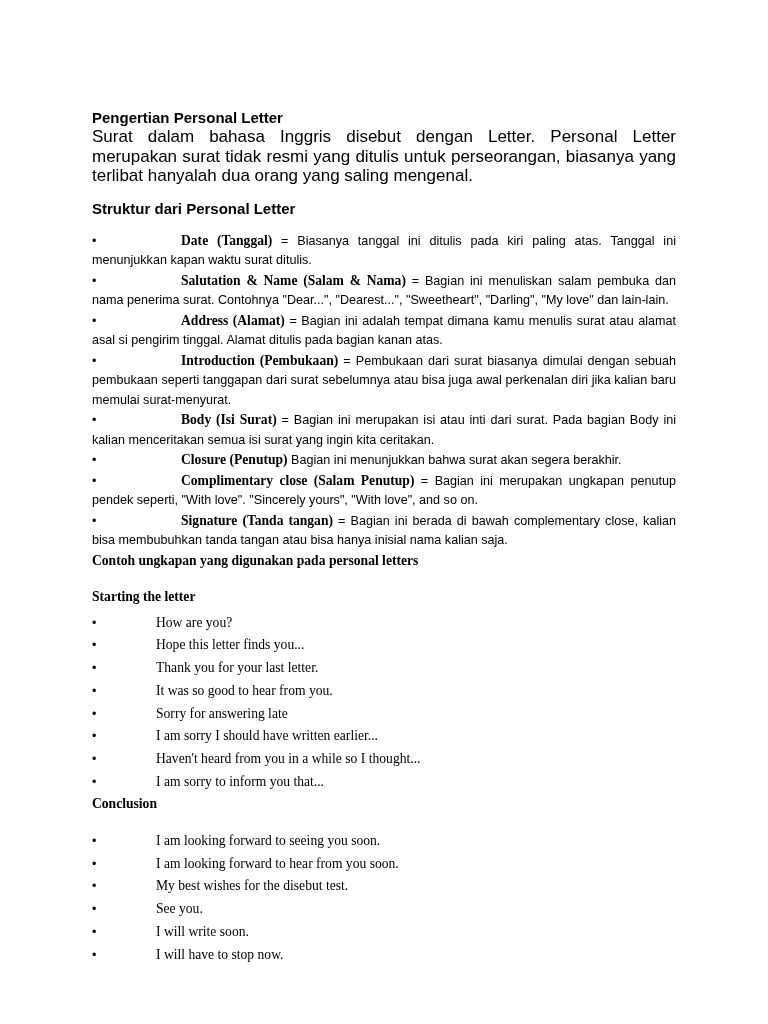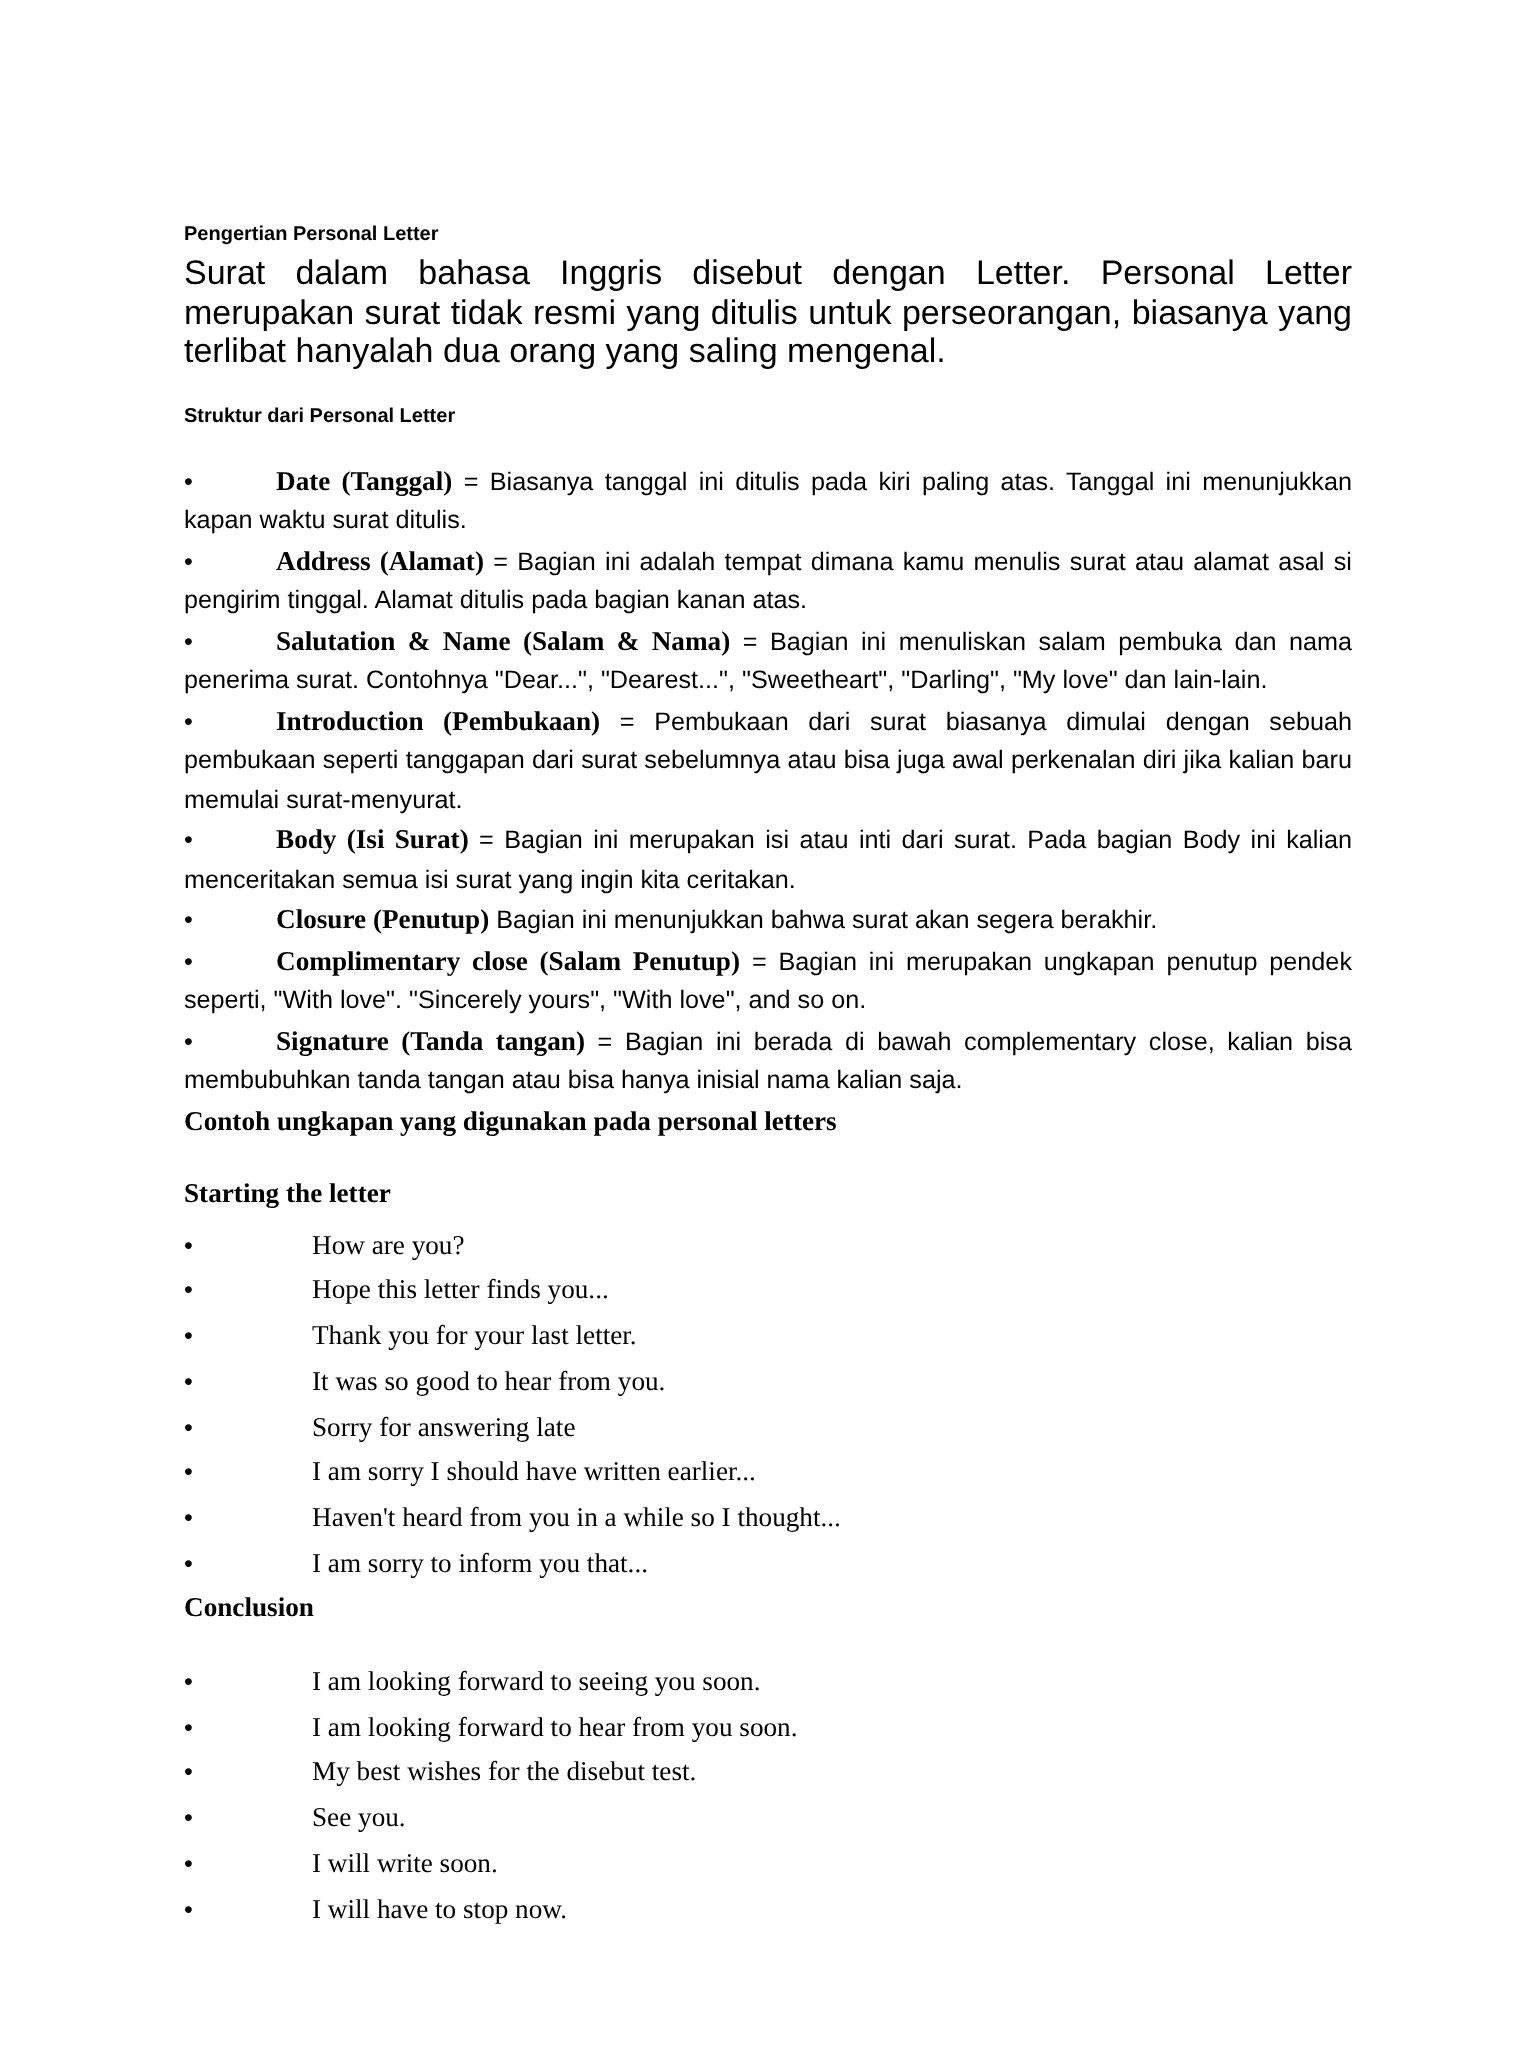--- a/index.html
+++ b/index.html
@@ -20,21 +20,21 @@
     box-sizing: border-box;
     padding: 108px 92px 0 92px;
     position: relative;
   }
   .block {
     margin: 0;
   }
   .h-sans {
     font-family: "Liberation Sans", sans-serif;
     font-weight: bold;
-    font-size: 10px;
+    font-size: 15px;
     line-height: 19px;
   }
   .p-sans {
     font-family: "Liberation Sans", sans-serif;
     font-size: 17px;
     line-height: 19.5px;
     text-align: justify;
   }
   .gap-sm { height: 13px; }
   .gap-xs { height: 6px; }
@@ -55,20 +55,21 @@
   }
   .struktur .bullet {
     display: inline-block;
     width: 46px;
     font-family: "Liberation Sans", sans-serif;
   }
   .serif-bold {
     font-family: "Liberation Serif", serif;
     font-weight: bold;
     font-size: 13.6px;
+    margin-left: 43px;
   }
   .serif-head {
     font-family: "Liberation Serif", serif;
     font-weight: bold;
     font-size: 13.6px;
     line-height: 19px;
   }
   .serif-list {
     font-family: "Liberation Serif", serif;
     font-size: 13.6px;
@@ -98,22 +99,22 @@
   <div class="p-sans block">Surat dalam bahasa Inggris disebut dengan Letter. Personal Letter merupakan surat tidak resmi yang ditulis untuk perseorangan, biasanya yang terlibat hanyalah dua orang yang saling mengenal.</div>
 
   <div class="gap-sm"></div>
 
   <div class="h-sans block">Struktur dari Personal Letter</div>
 
   <div class="gap-sm"></div>
 
   <div class="struktur">
     <div class="item"><span class="bullet">•</span><span class="serif-bold">Date (Tanggal)</span><span> = Biasanya tanggal ini ditulis pada kiri paling atas. Tanggal ini menunjukkan kapan waktu surat ditulis.</span></div>
+    <div class="item"><span class="bullet">•</span><span class="serif-bold">Salutation &amp; Name (Salam &amp; Nama)</span><span> = Bagian ini menuliskan salam pembuka dan nama penerima surat. Contohnya "Dear...", "Dearest...", "Sweetheart", "Darling", "My love" dan lain-lain.</span></div>
     <div class="item"><span class="bullet">•</span><span class="serif-bold">Address (Alamat)</span><span> = Bagian ini adalah tempat dimana kamu menulis surat atau alamat asal si pengirim tinggal. Alamat ditulis pada bagian kanan atas.</span></div>
-    <div class="item"><span class="bullet">•</span><span class="serif-bold">Salutation &amp; Name (Salam &amp; Nama)</span><span> = Bagian ini menuliskan salam pembuka dan nama penerima surat. Contohnya "Dear...", "Dearest...", "Sweetheart", "Darling", "My love" dan lain-lain.</span></div>
     <div class="item"><span class="bullet">•</span><span class="serif-bold">Introduction (Pembukaan)</span><span> = Pembukaan dari surat biasanya dimulai dengan sebuah pembukaan seperti tanggapan dari surat sebelumnya atau bisa juga awal perkenalan diri jika kalian baru memulai surat-menyurat.</span></div>
     <div class="item"><span class="bullet">•</span><span class="serif-bold">Body (Isi Surat)</span><span> = Bagian ini merupakan isi atau inti dari surat. Pada bagian Body ini kalian menceritakan semua isi surat yang ingin kita ceritakan.</span></div>
     <div class="item"><span class="bullet">•</span><span class="serif-bold">Closure (Penutup)</span><span> Bagian ini menunjukkan bahwa surat akan segera berakhir.</span></div>
     <div class="item"><span class="bullet">•</span><span class="serif-bold">Complimentary close (Salam Penutup)</span><span> = Bagian ini merupakan ungkapan penutup pendek seperti, "With love". "Sincerely yours", "With love", and so on.</span></div>
     <div class="item"><span class="bullet">•</span><span class="serif-bold">Signature (Tanda tangan)</span><span> = Bagian ini berada di bawah complementary close, kalian bisa membubuhkan tanda tangan atau bisa hanya inisial nama kalian saja.</span></div>
   </div>
 
   <div class="serif-head block">Contoh ungkapan yang digunakan pada personal letters</div>
 
   <div class="gap-md"></div>

